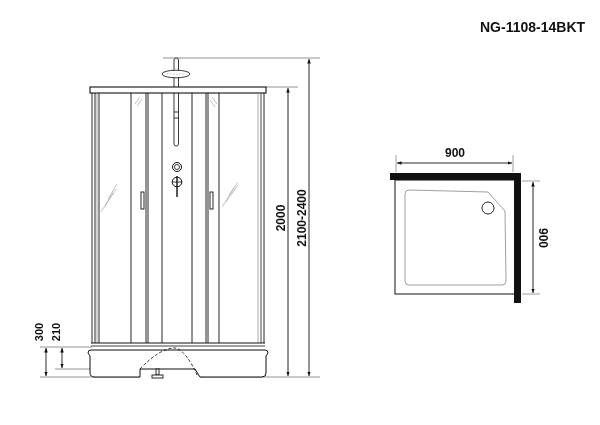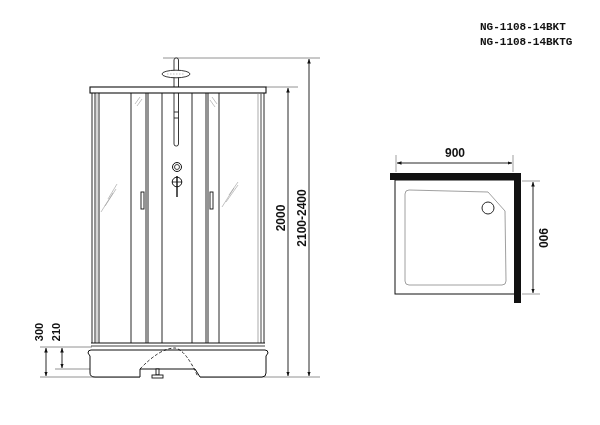--- a/index.html
+++ b/index.html
@@ -1,27 +1,26 @@
 <!DOCTYPE html>
 <html><head>
   <meta charset="utf-8">
   <style>
     html, body { margin: 0; padding: 0; background: #ffffff; }
     body { width: 600px; height: 425px; position: relative; overflow: hidden; font-family: "Liberation Sans", sans-serif; }
-    .title-block { position: absolute; left: 480px; top: 20px; font-weight: bold; font-size: 11px; line-height: 15px; color: #111; font-family: Liberation Mono, monospace; }
+    .title-block { position: absolute; left: 480px; top: 20px; font-weight: bold; font-size: 14px; line-height: 15px; color: #111; }
     .title-block div { white-space: nowrap; }
     svg { position: absolute; left: 0; top: 0; }
     .dim-label { font-family: "Liberation Sans", sans-serif; font-weight: bold; fill: #111; }
   </style>
 </head>
 <body>
 
 <div class="title-block">
   <div>NG-1108-14BKT</div>
-  <div>NG-1108-14BKTG</div>
 </div>
 
 <svg width="600" height="425" viewBox="0 0 600 425">
   <defs>
     <marker id="arr" viewBox="0 0 10 10" refX="10" refY="5" markerWidth="5" markerHeight="5" orient="auto-start-reverse">
       <path d="M0,1 L10,5 L0,9 z" fill="#111"></path>
     </marker>
   </defs>
 
   <g>

